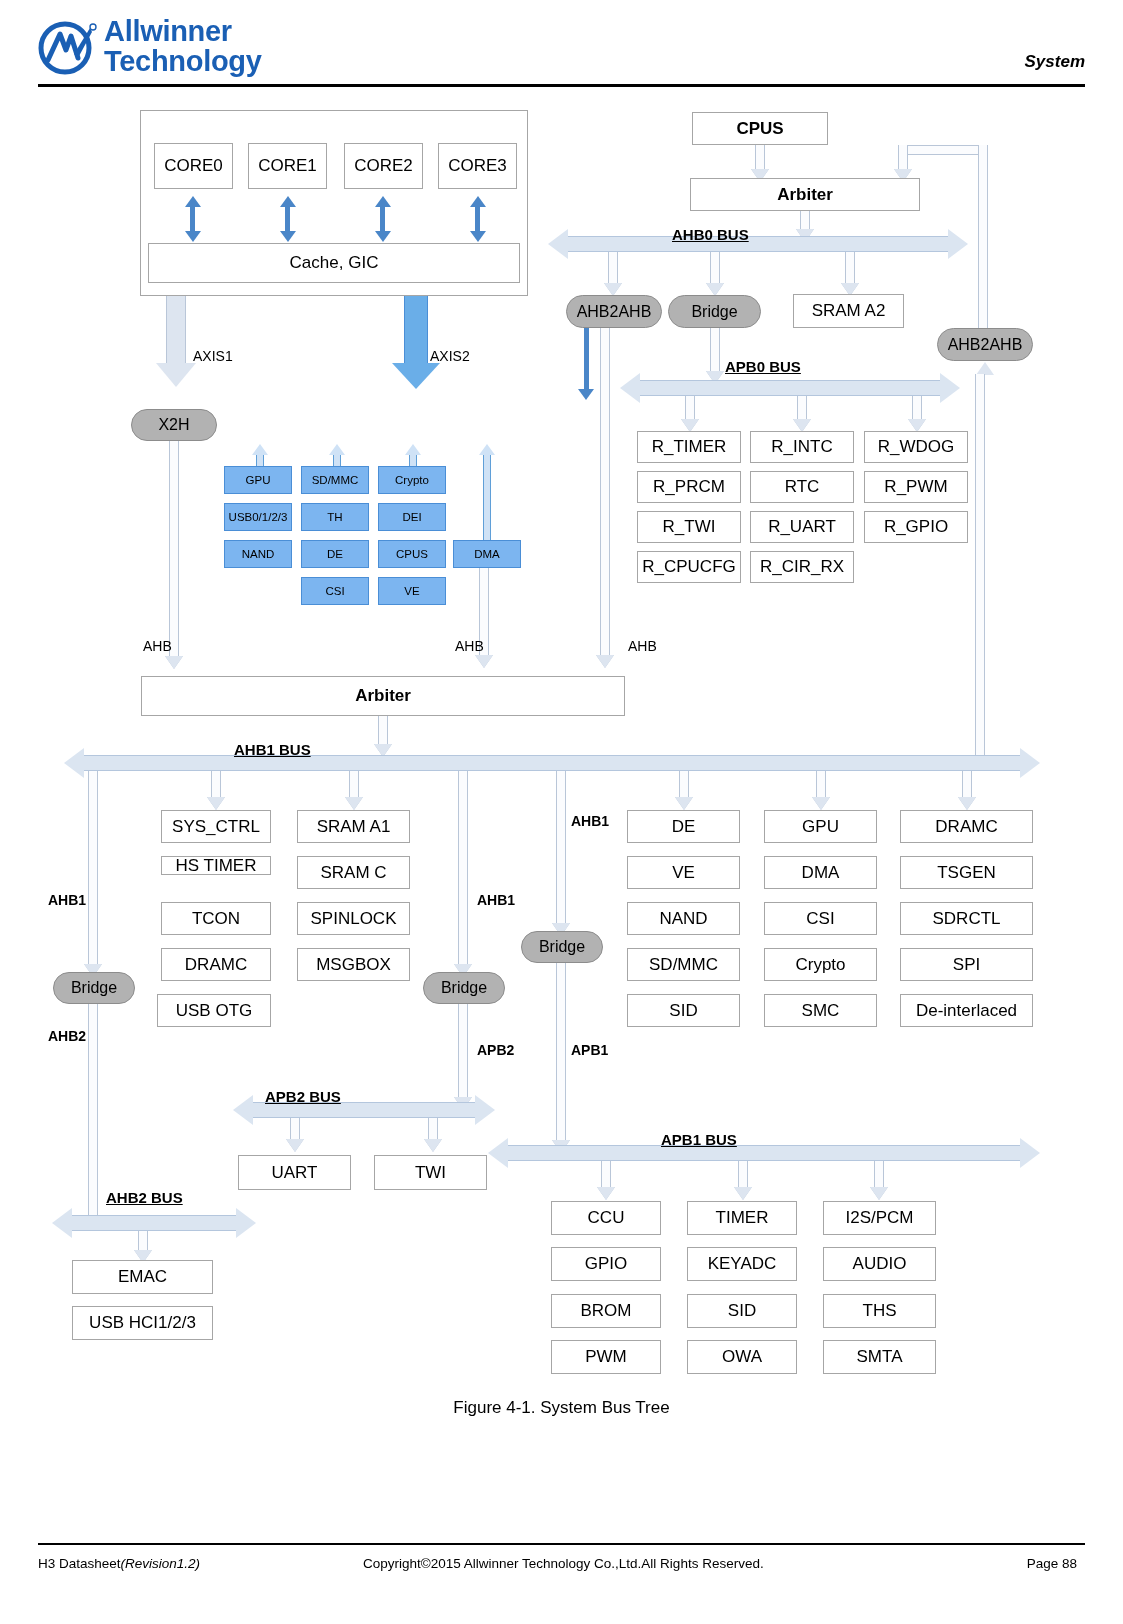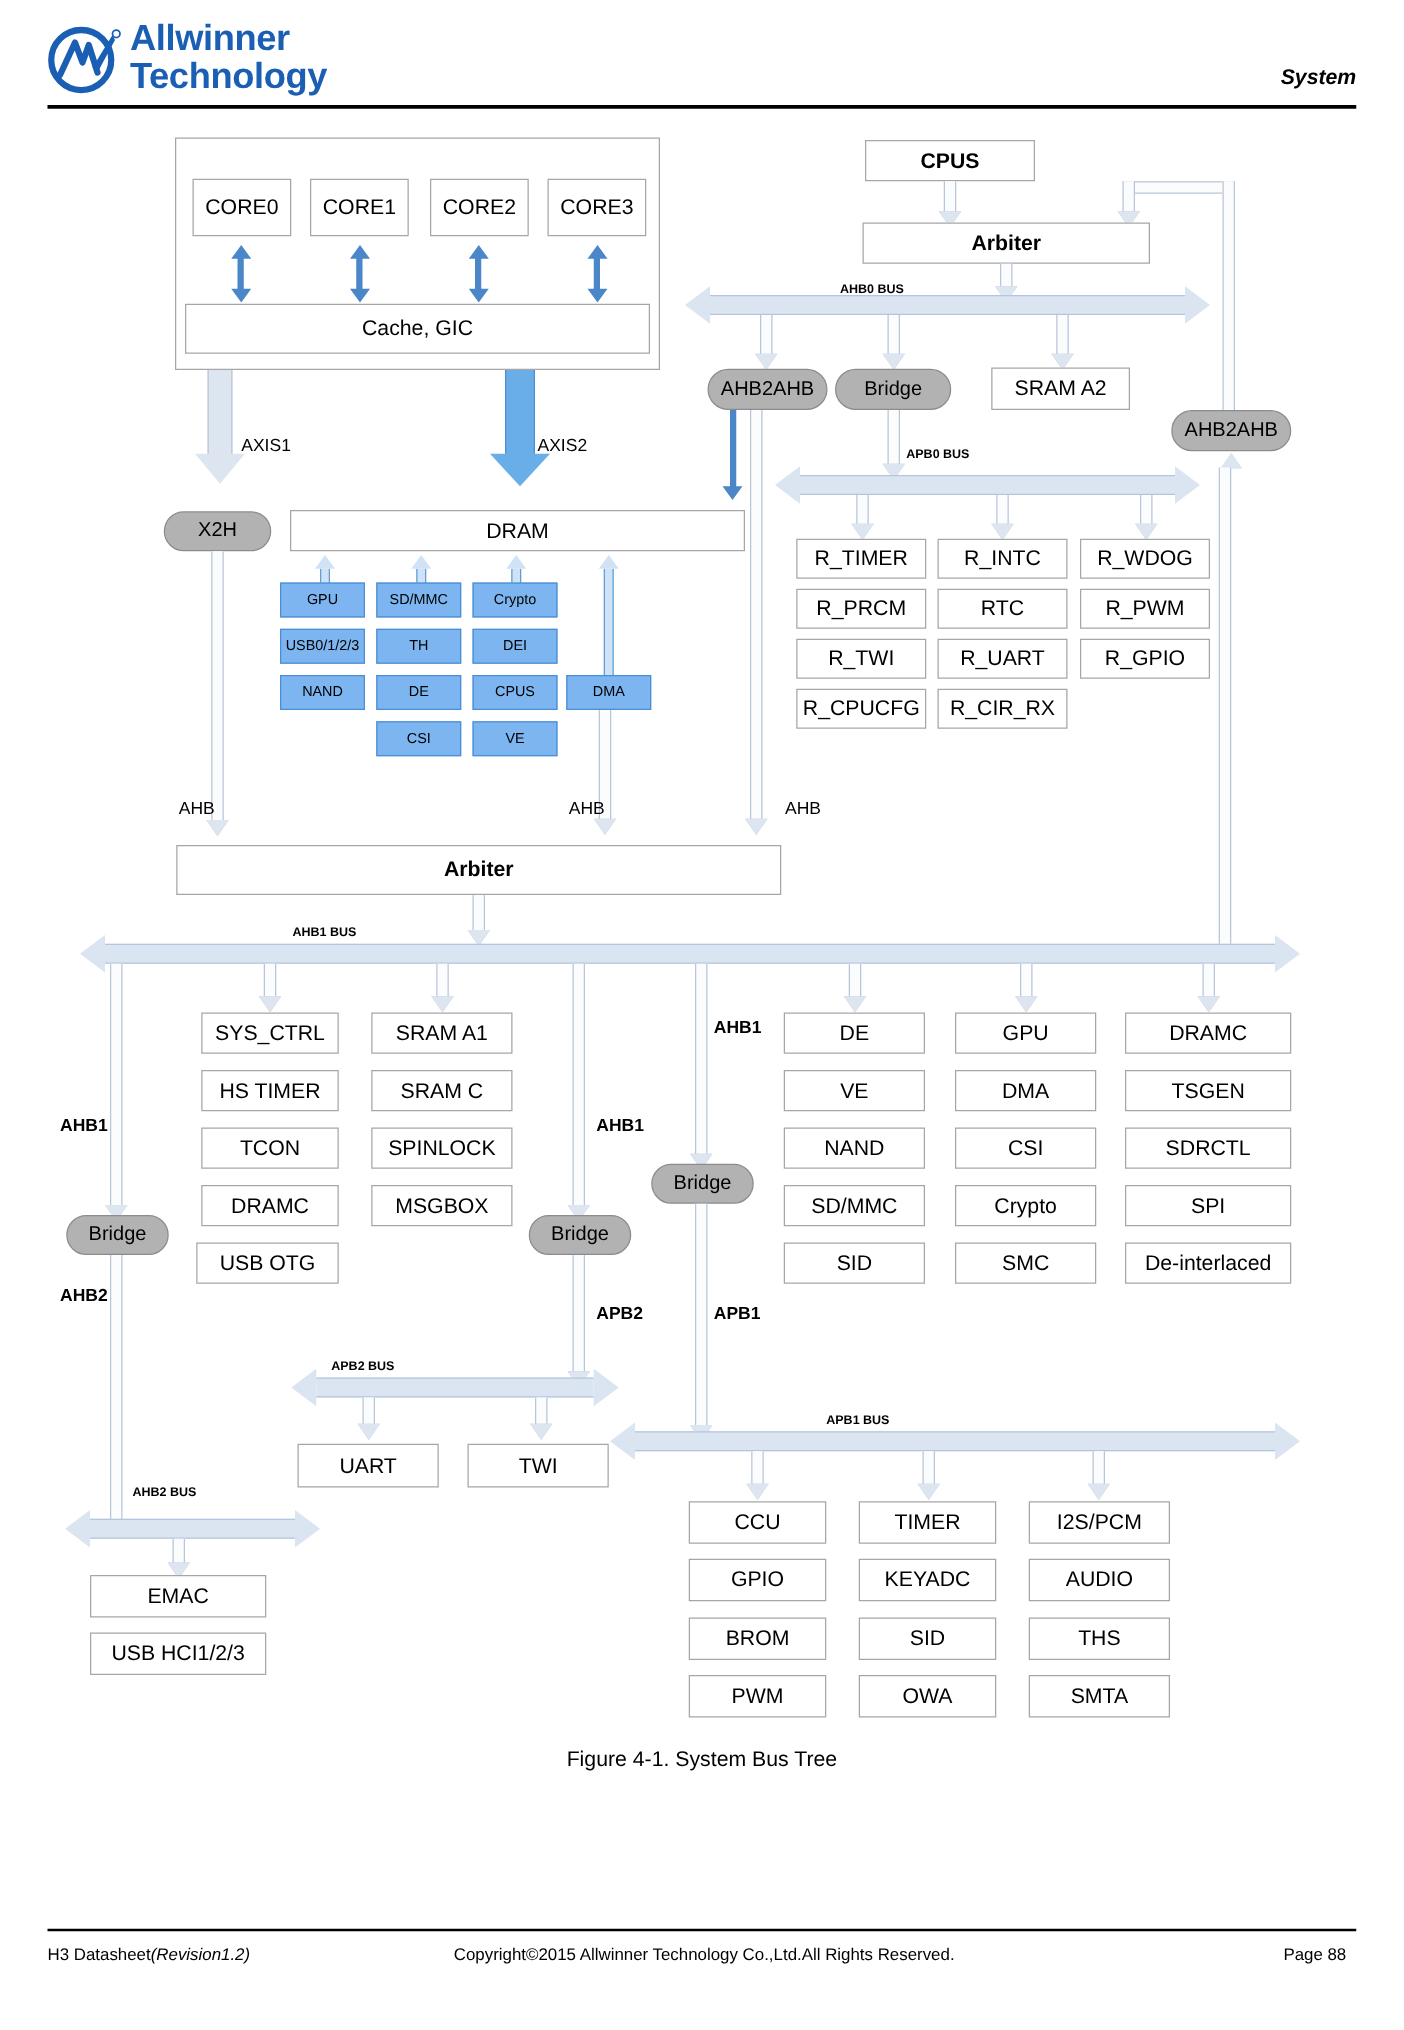--- a/index.html
+++ b/index.html
@@ -76,21 +76,21 @@
 
   
   .bus { position:absolute; height:16px; background:#dbe5f1;
          border-top:1.2px solid #b4c6dd; border-bottom:1.2px solid #b4c6dd; box-sizing:border-box; }
   .bus-head-l { position:absolute; width:0; height:0;
       border-top:15px solid transparent; border-bottom:15px solid transparent;
       border-right:20px solid #dbe5f1; }
   .bus-head-r { position:absolute; width:0; height:0;
       border-top:15px solid transparent; border-bottom:15px solid transparent;
       border-left:20px solid #dbe5f1; }
-  .bus-label { position:absolute; font-size:10px; font-weight:bold; white-space:nowrap; }
+  .bus-label { position:absolute; font-size:15px; font-weight:bold; white-space:nowrap;text-decoration:underline; }
 
   
   .blue-stem { position:absolute; background:#4a86c8; }
   .blue-arrow-up { position:absolute; width:0;height:0;
       border-left:8px solid transparent; border-right:8px solid transparent;
       border-bottom:11px solid #4a86c8; }
   .blue-arrow-down { position:absolute; width:0;height:0;
       border-left:8px solid transparent; border-right:8px solid transparent;
       border-top:11px solid #4a86c8; }
   
@@ -229,21 +229,20 @@
   <div class="edge-label" style="left:193px; top:348px;">AXIS1</div>
 
   <div class="fat-stem" style="left:404px; top:296px; width:24px; height:68px;"></div>
   <div class="fat-head" style="left:392px; top:363px;"></div>
   <div class="edge-label" style="left:430px; top:348px;">AXIS2</div>
 
   <div class="pill" style="left:131px; top:409px; width:86px; height:32px;">X2H</div>
   <div class="vline" style="left:169px; top:441px; height:218px;"></div>
   <div class="v-arrow-down" style="left:165px; top:656px;"></div>
 
-  <div class="box" style="left:232px; top:408px; width:364px; height:33px;">DRAM</div>
 
   <div class="mstem" style="left:256px; top:455px; height:20px;"></div>
   <div class="mhead" style="left:252px; top:444px;"></div>
   <div class="mstem" style="left:333px; top:455px; height:20px;"></div>
   <div class="mhead" style="left:329px; top:444px;"></div>
   <div class="mstem" style="left:409px; top:455px; height:20px;"></div>
   <div class="mhead" style="left:405px; top:444px;"></div>
   <div class="mstem" style="left:483px; top:455px; height:88px;"></div>
   <div class="mhead" style="left:479px; top:444px;"></div>
 
@@ -297,21 +296,21 @@
   <div class="edge-label b" style="left:571px; top:813px;">AHB1</div>
 
   <div class="vline" style="left:679px; top:771px; height:28px;"></div>
   <div class="v-arrow-down" style="left:675px; top:797px;"></div>
   <div class="vline" style="left:816px; top:771px; height:28px;"></div>
   <div class="v-arrow-down" style="left:812px; top:797px;"></div>
   <div class="vline" style="left:962px; top:771px; height:28px;"></div>
   <div class="v-arrow-down" style="left:958px; top:797px;"></div>
 
   <div class="box" style="left:161px; top:810px; width:110px; height:33px;">SYS_CTRL</div>
-  <div class="box" style="left:161px; top:856px; width:110px; height:33px;">HS TIMER</div>
+  <div class="box" style="left:161px; top:856px; width:110px; height:19px;">HS TIMER</div>
   <div class="box" style="left:161px; top:902px; width:110px; height:33px;">TCON</div>
   <div class="box" style="left:161px; top:948px; width:110px; height:33px;">DRAMC</div>
   <div class="box" style="left:157px; top:994px; width:114px; height:33px;">USB OTG</div>
 
   <div class="box" style="left:297px; top:810px; width:113px; height:33px;">SRAM A1</div>
   <div class="box" style="left:297px; top:856px; width:113px; height:33px;">SRAM C</div>
   <div class="box" style="left:297px; top:902px; width:113px; height:33px;">SPINLOCK</div>
   <div class="box" style="left:297px; top:948px; width:113px; height:33px;">MSGBOX</div>
 
   <div class="box" style="left:627px; top:810px; width:113px; height:33px;">DE</div>

